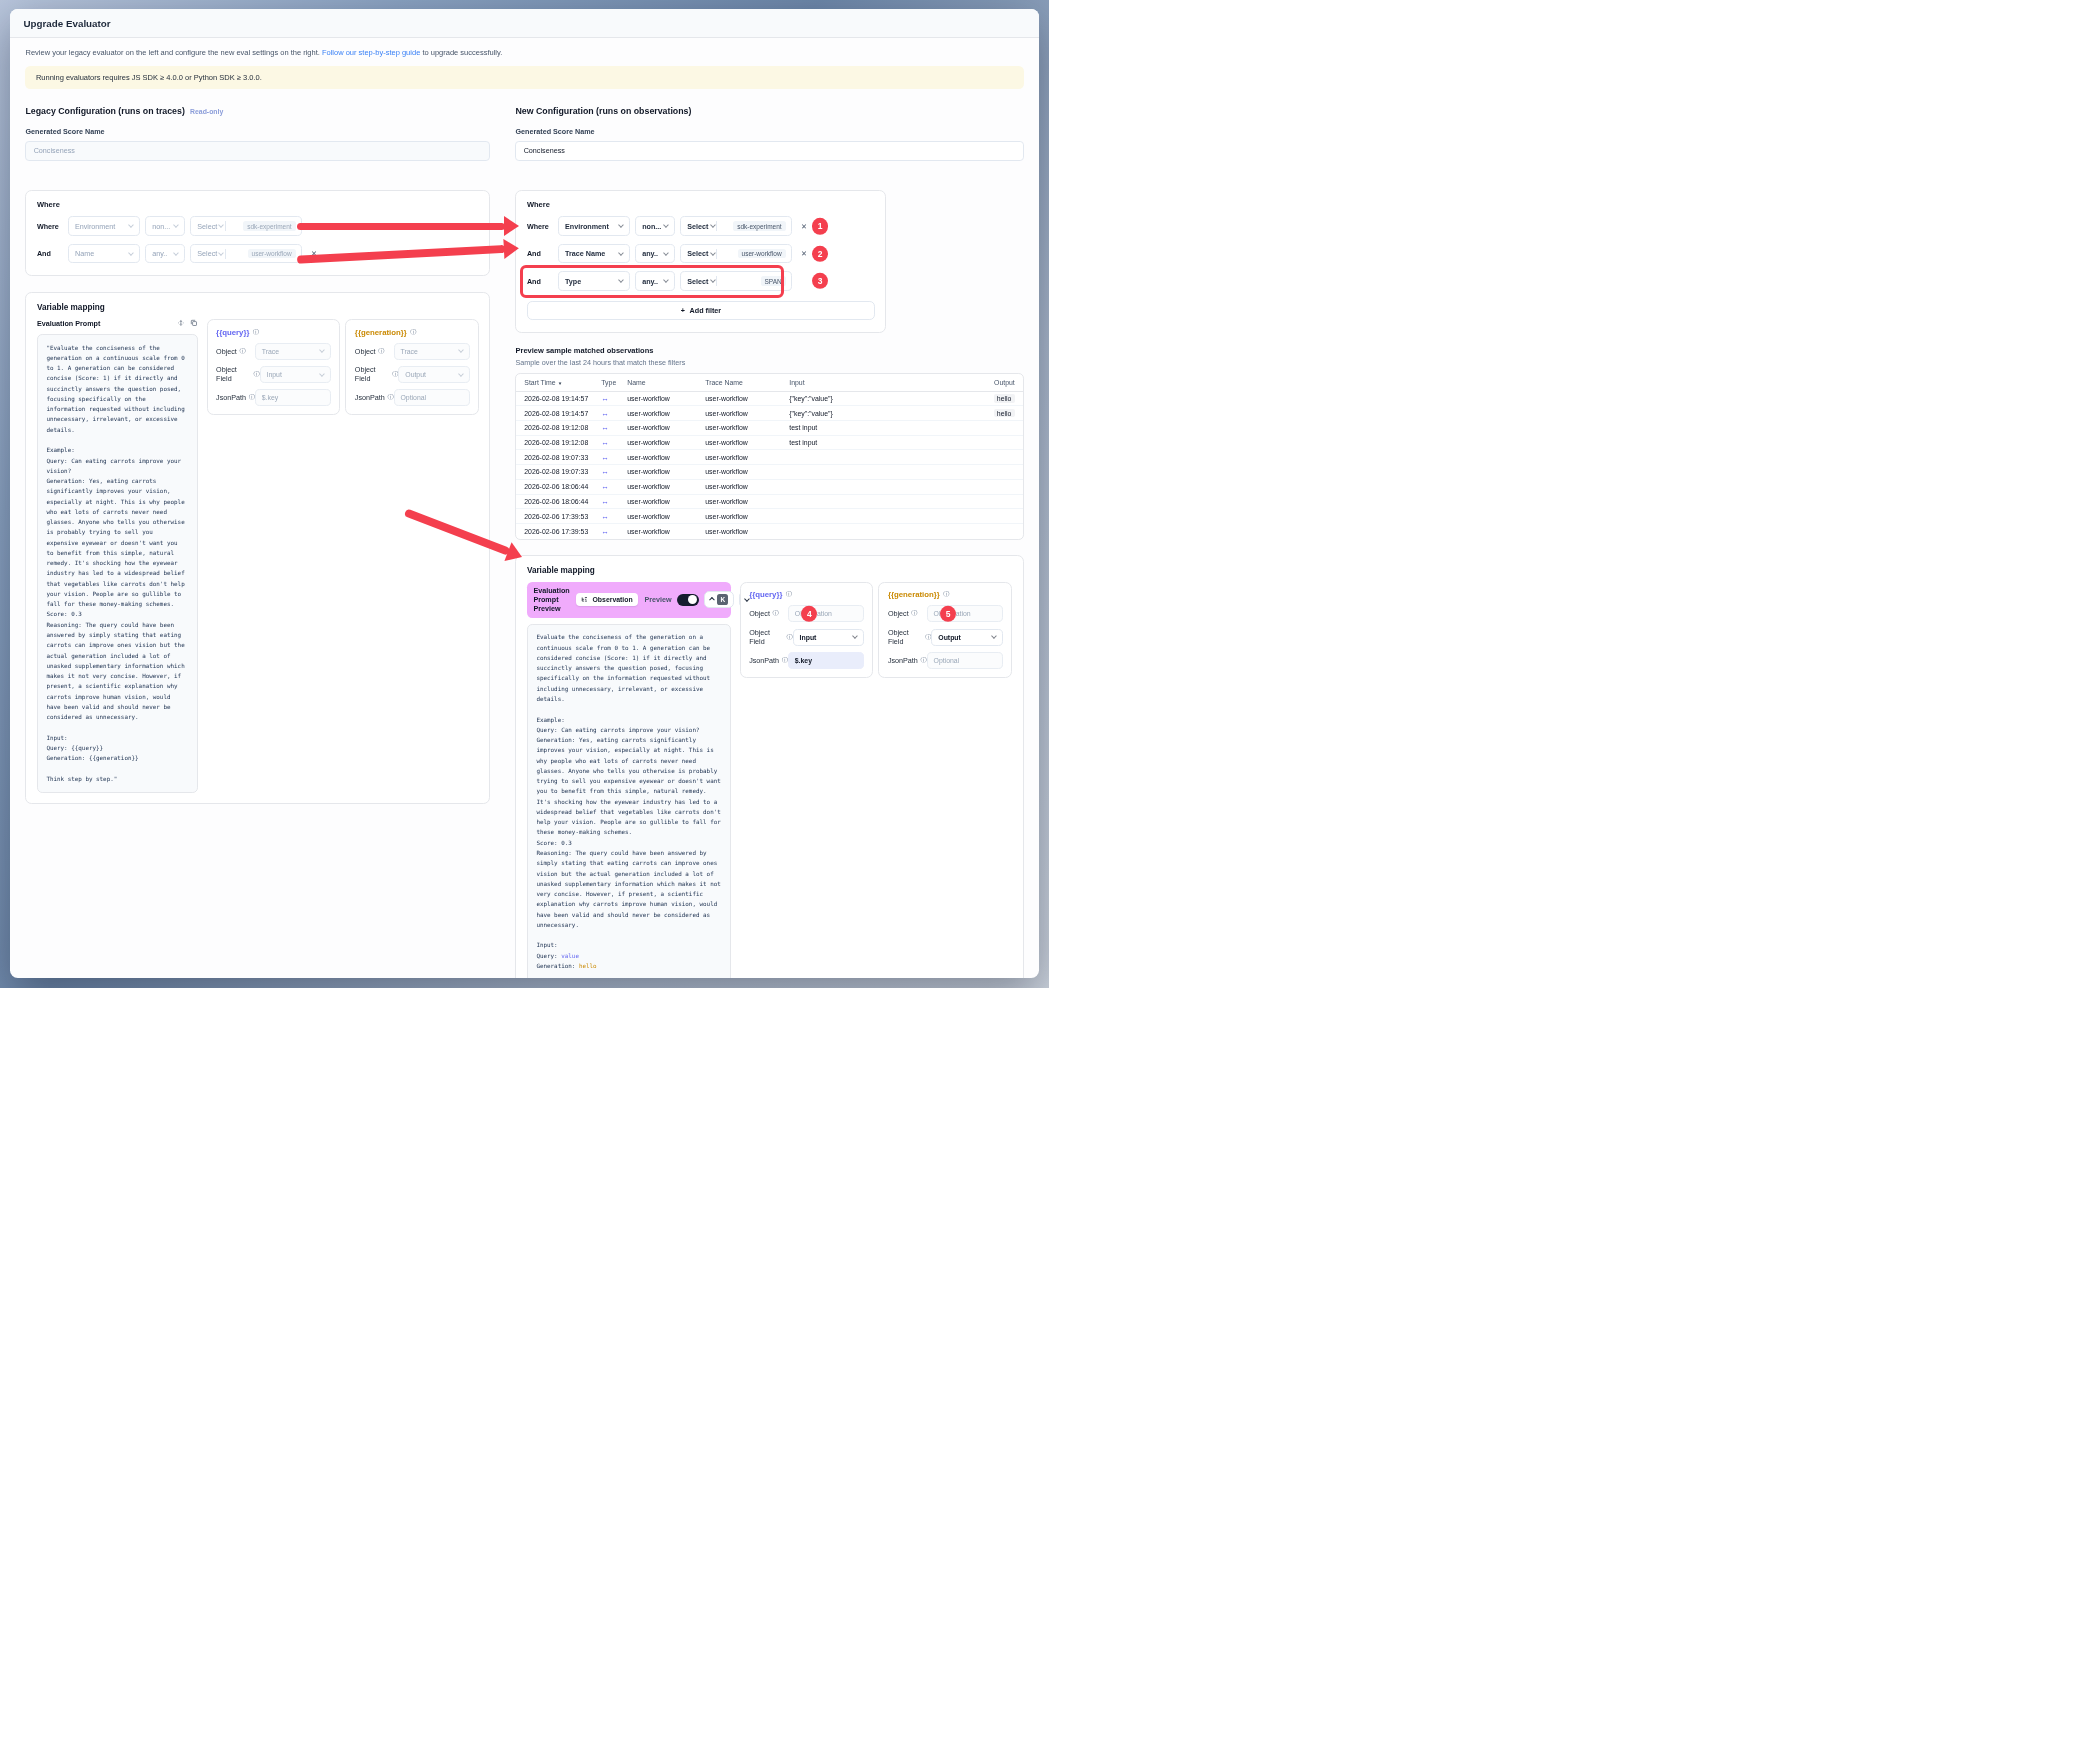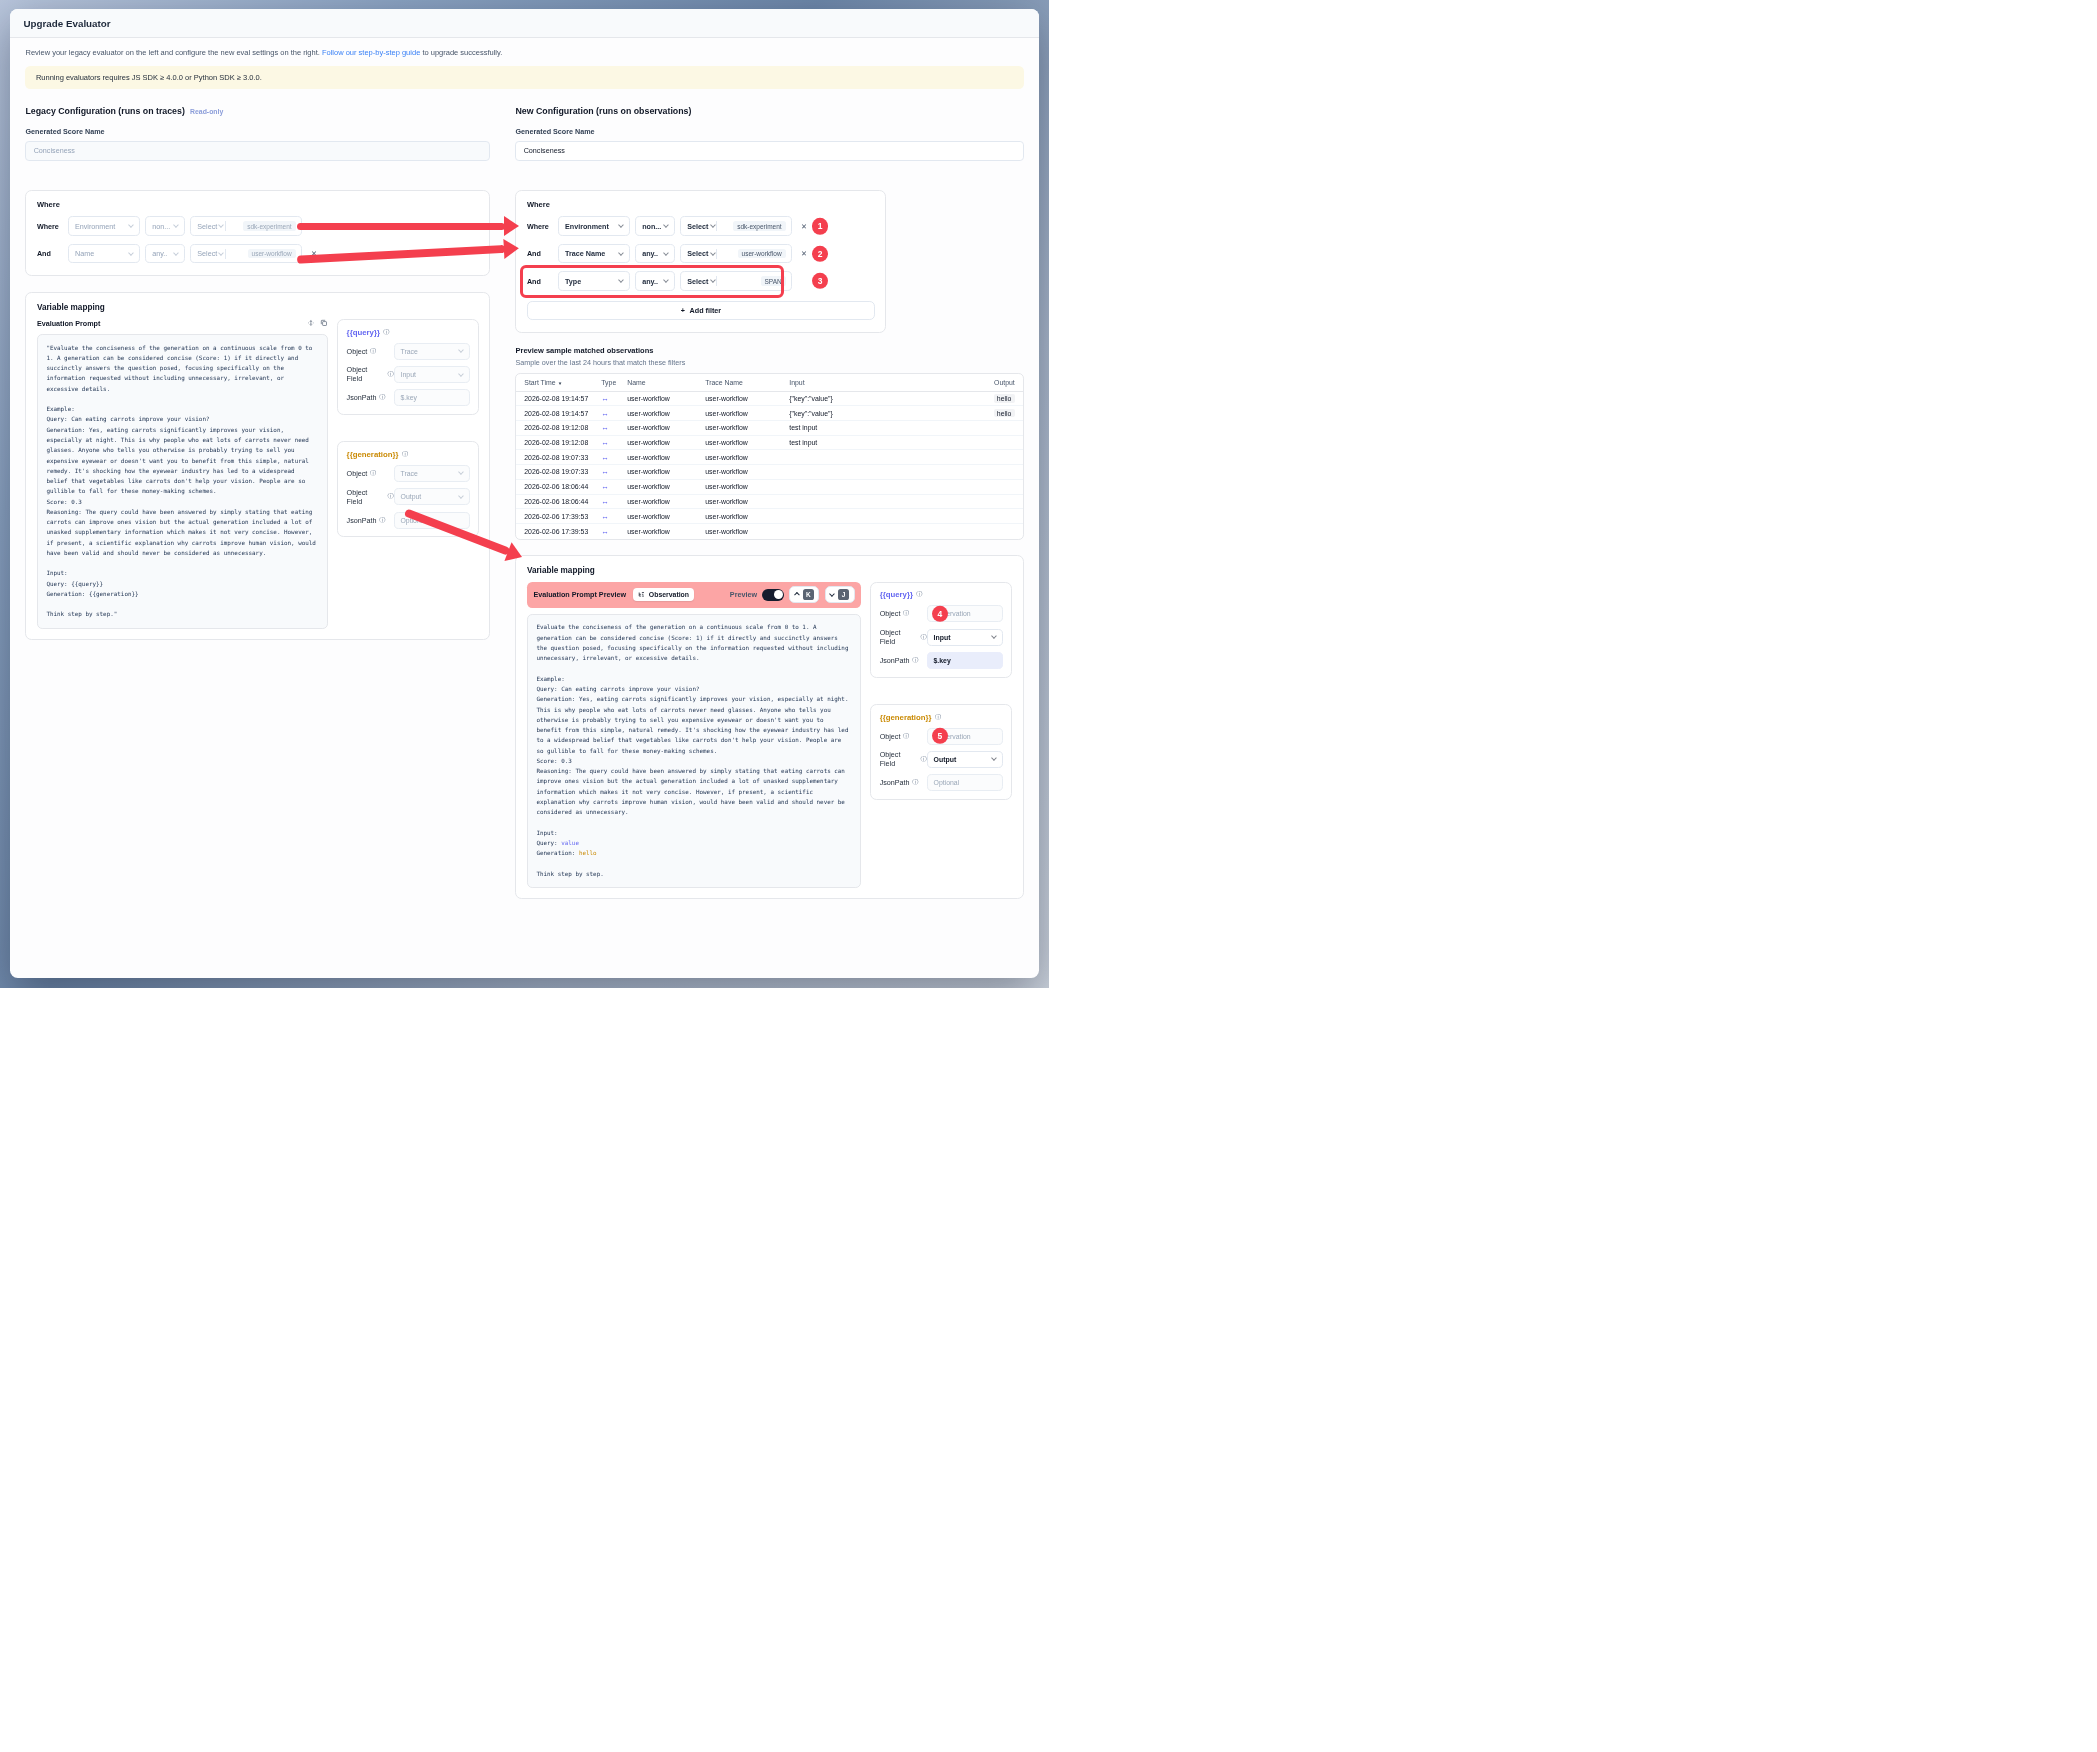--- a/index.html
+++ b/index.html
@@ -54,21 +54,21 @@
   
   .vm-card{margin-top:15.7px;padding:9.8px 10.4px 10.4px;position:relative}
   .vm-title{font-size:8.2px;font-weight:700;color:#111827}
   .vm-flex{display:flex;gap:9.1px;margin-top:7.2px;align-items:flex-start}
   .prompt-wrap{flex:1;min-width:0}
   .p-head{display:flex;align-items:center;font-size:7.2px;font-weight:700;color:#111827}
   .p-icons{margin-left:auto;display:flex;gap:5.2px;color:#475569}
   .codebox{margin-top:5.9px;border:0.7px solid var(--bd);background:var(--soft);border-radius:5.2px;
     padding:7.8px 8.5px;font-family:"DejaVu Sans Mono","Liberation Mono",monospace;font-size:5.9px;
     line-height:1.74;color:var(--code);white-space:pre-wrap;word-break:break-word}
-  .minicol{flex:0 0 142px;display:flex;flex-direction:column;gap:26px}
+  .minicol{flex:0 0 142px;display:flex;flex-direction:row;gap:5px}
   .mini{border:0.7px solid var(--bd);border-radius:6.5px;background:#fff;padding:7.8px 8.5px}
   .mini-title{font-size:7.8px;font-weight:700;display:flex;align-items:center;gap:3.3px}
   .mini-title.q{color:var(--indigo)}
   .mini-title.g{color:var(--amber)}
   .inf{font-size:6.2px;color:#64748b;font-weight:400}
   .mrow{display:flex;align-items:center;margin-top:5.9px;position:relative}
   .mlab{font-size:7.2px;color:#1f2937;display:flex;gap:2.6px;align-items:center}
   .mctl{margin-left:auto;width:76px;height:17px;border:0.7px solid #e8edf3;border-radius:4.6px;
     display:flex;align-items:center;padding:0 5.9px;font-size:6.9px;background:#fff}
   .mctl.gdis{color:#9aa7b8;background:#fbfcfd}
@@ -81,21 +81,21 @@
   .trh,.tr{display:grid;grid-template-columns:77px 26px 78px 84px 158px 1fr;align-items:center;padding:0 7.8px}
   .trh{height:17.6px;border-bottom:0.7px solid var(--bd);font-size:6.9px;color:#475569}
   .tr{height:14.7px;border-bottom:0.7px solid #f1f5f9;font-size:6.9px;color:#111827}
   .tr:last-child{border-bottom:none}
   .tcell-type{color:var(--indigo);font-size:7.8px}
   .tcell-out{justify-self:end}
   .trh .tcell-out{justify-self:end}
   .ochip{background:#f2f3f5;border-radius:2px;padding:0.7px 3.3px}
   .sorti{font-size:4.6px;margin-left:2px;color:#334155}
   
-  .toolbar{background:#fca5a5;border-radius:5.2px;padding:4.6px 6.5px;display:flex;align-items:center;gap:6.5px}
+  .toolbar{background:#f0abfc;border-radius:5.2px;padding:4.6px 6.5px;display:flex;align-items:center;gap:6.5px}
   .tb-title{font-size:7.2px;font-weight:700;color:#111827}
   .chip{background:#fff;border-radius:3.9px;box-shadow:0 0.7px 1.3px rgba(15,23,42,.12);padding:2.6px 5.2px;
     display:flex;align-items:center;gap:3.9px;font-size:6.9px;font-weight:700;color:#111827}
   .tb-right{margin-left:auto;display:flex;align-items:center;gap:5.2px}
   .pv-lbl{font-size:7.2px;font-weight:600;color:#475569}
   .toggle{width:22px;height:11.8px;border-radius:5.9px;background:#151c2e;position:relative}
   .toggle .knob{position:absolute;right:1.3px;top:1.3px;width:9.1px;height:9.1px;border-radius:50%;background:#fff}
   .kbtn{background:#fff;border:0.7px solid var(--bd2);border-radius:5.2px;height:17px;padding:0 4.6px;
     display:flex;align-items:center;gap:3.9px;color:#1e293b}
   .keycap{width:11px;height:11px;border-radius:2.6px;background:#5b6472;color:#fff;font-size:6.5px;

